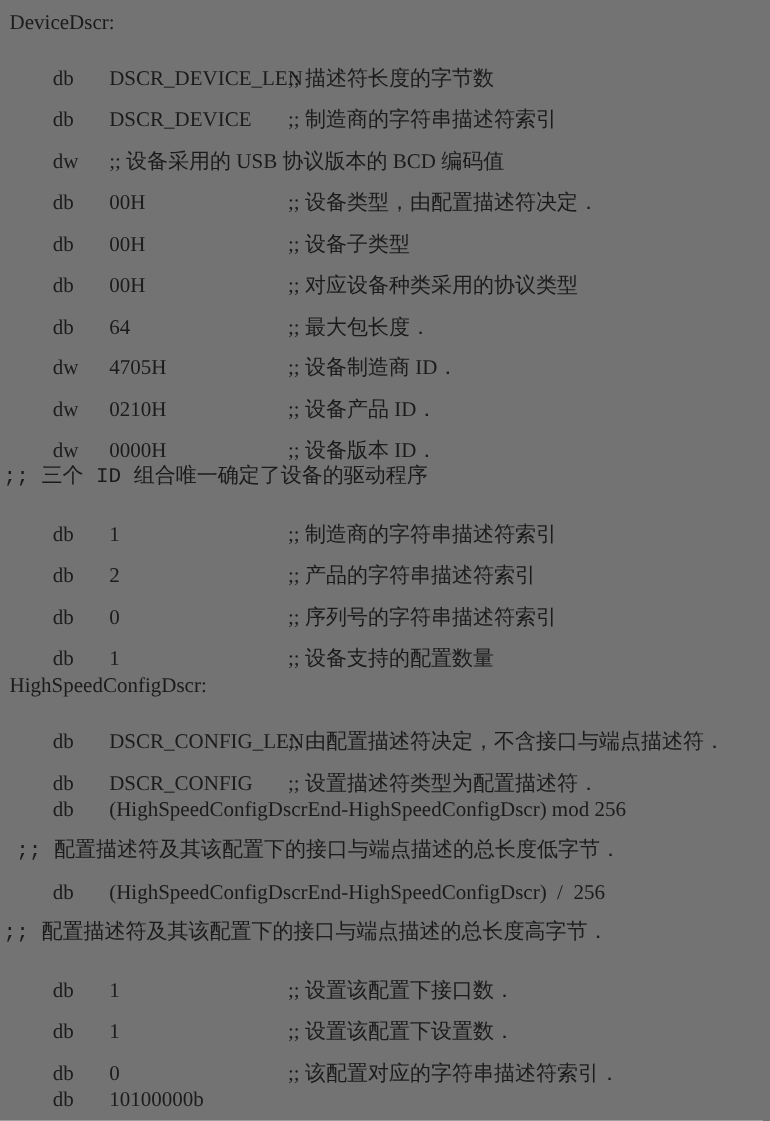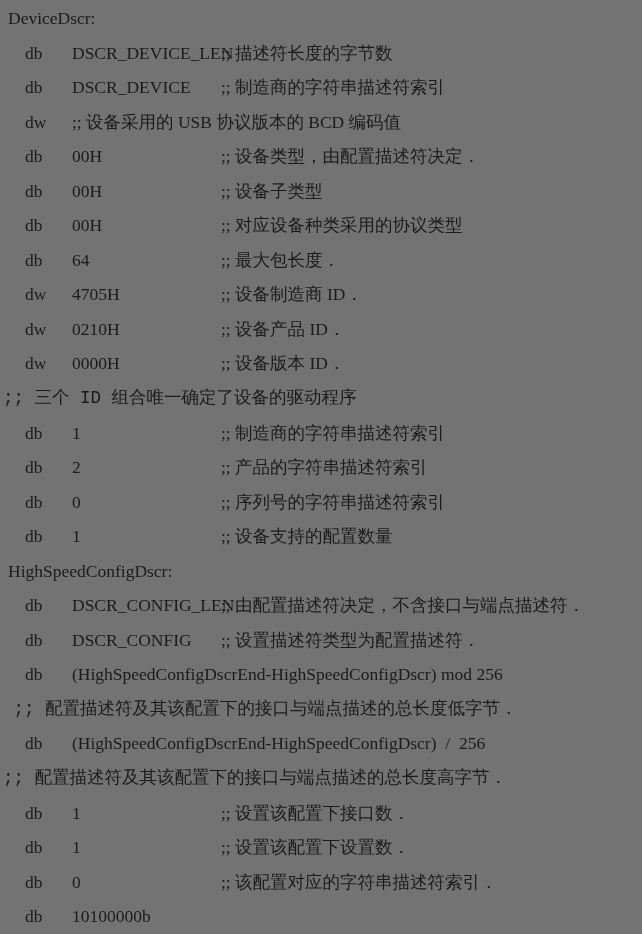--- a/index.html
+++ b/index.html
@@ -32,38 +32,39 @@
     overflow: visible;
   }
   .row-label {
     padding-left: 8px;
   }
   .row-comment {
     padding-left: 3px;
     font-family: Liberation Mono, monospace;
   }
   .row-code {
-    padding-left: 25px;
+    padding-left: 44px;
     font-family: Liberation Serif, serif;
   }
   .col-directive {
     flex: none;
     width: 47px;
   }
   .col-operand {
     flex: none;
     width: 149px;
     white-space: pre;
   }
   .col-operand.wide {
     width: auto;
   }
   .col-comment {
     flex: none;
     white-space: pre;
+    margin-top: 12px;
   }
   .col-text {
     white-space: pre;
   }
 </style>
 </head>
 <body>
 
 <div class="page">
   <div class="listing" id="listing">

